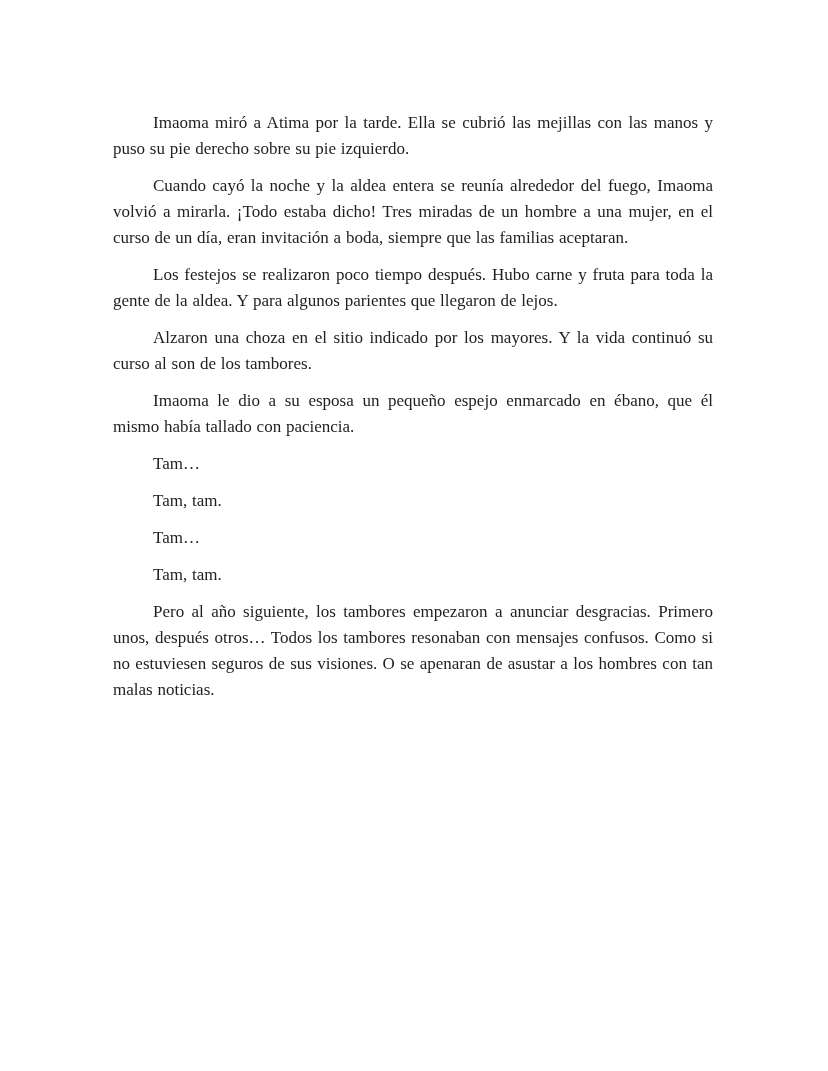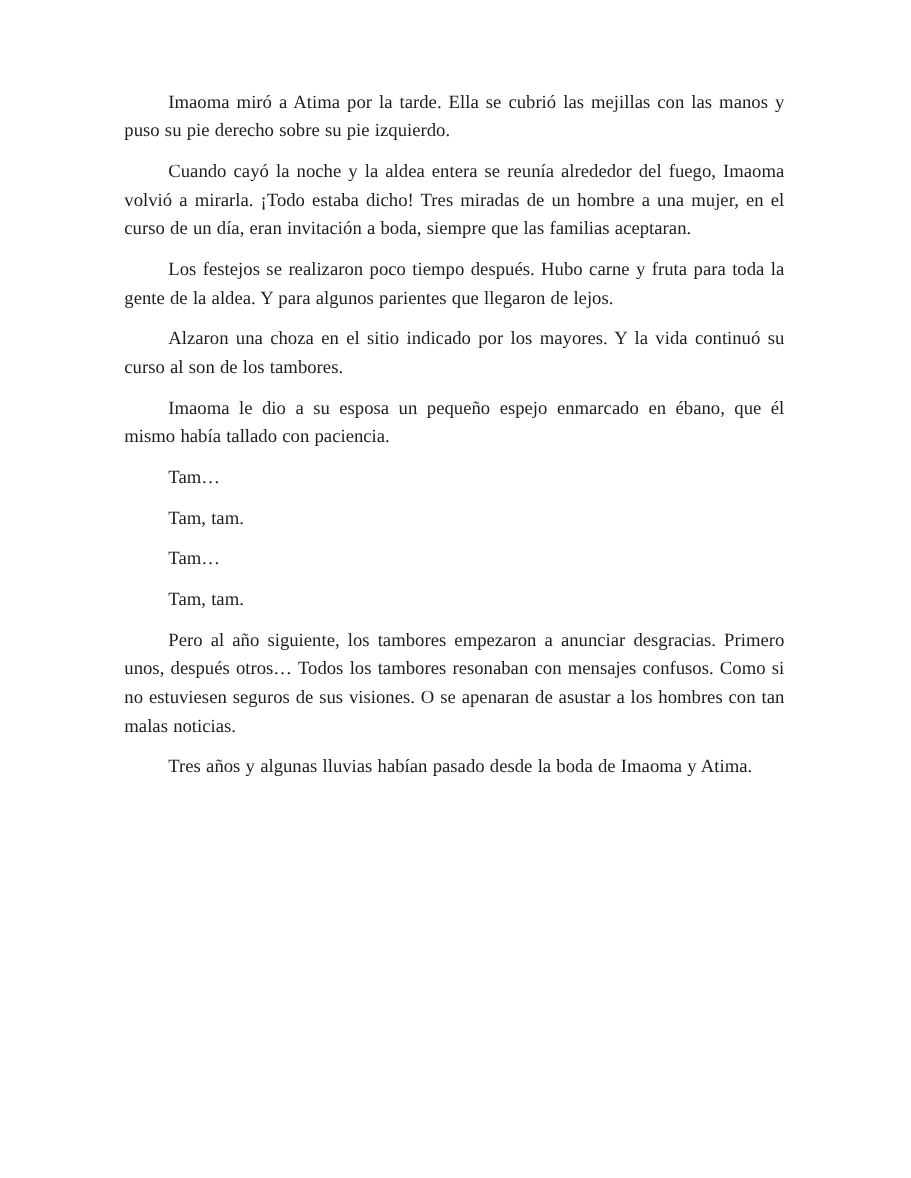--- a/index.html
+++ b/index.html
@@ -6,21 +6,21 @@
     margin: 0;
     padding: 0;
     background: #ffffff;
   }
   .page {
     position: relative;
     width: 828px;
     height: 1071px;
     background: #ffffff;
     box-sizing: border-box;
-    padding: 80px 115px 0 113px;
+    padding: 110px 115px 0 113px;
     overflow: hidden;
   }
   .text-column {
     width: 600px;
   }
   .para {
     margin: 0 0 11px 0;
     font-family: "Liberation Serif", "DejaVu Serif", serif;
     font-size: 17px;
     line-height: 26px;
@@ -38,15 +38,14 @@
       <p class="para">Imaoma miró a Atima por la tarde. Ella se cubrió las mejillas con las manos y puso su pie derecho sobre su pie izquierdo.</p>
       <p class="para">Cuando cayó la noche y la aldea entera se reunía alrededor del fuego, Imaoma volvió a mirarla. ¡Todo estaba dicho! Tres miradas de un hombre a una mujer, en el curso de un día, eran invitación a boda, siempre que las familias aceptaran.</p>
       <p class="para">Los festejos se realizaron poco tiempo después. Hubo carne y fruta para toda la gente de la aldea. Y para algunos parientes que llegaron de lejos.</p>
       <p class="para">Alzaron una choza en el sitio indicado por los mayores. Y la vida continuó su curso al son de los tambores.</p>
       <p class="para">Imaoma le dio a su esposa un pequeño espejo enmarcado en ébano, que él mismo había tallado con paciencia.</p>
       <p class="para">Tam…</p>
       <p class="para">Tam, tam.</p>
       <p class="para">Tam…</p>
       <p class="para">Tam, tam.</p>
       <p class="para">Pero al año siguiente, los tambores empezaron a anunciar desgracias. Primero unos, después otros… Todos los tambores resonaban con mensajes confusos. Como si no estuviesen seguros de sus visiones. O se apenaran de asustar a los hombres con tan malas noticias.</p>
-      <p class="para">Tres años y algunas lluvias habían pasado desde la boda de Imaoma y Atima.</p>
     </div>
 </div>
 
 </body></html>

